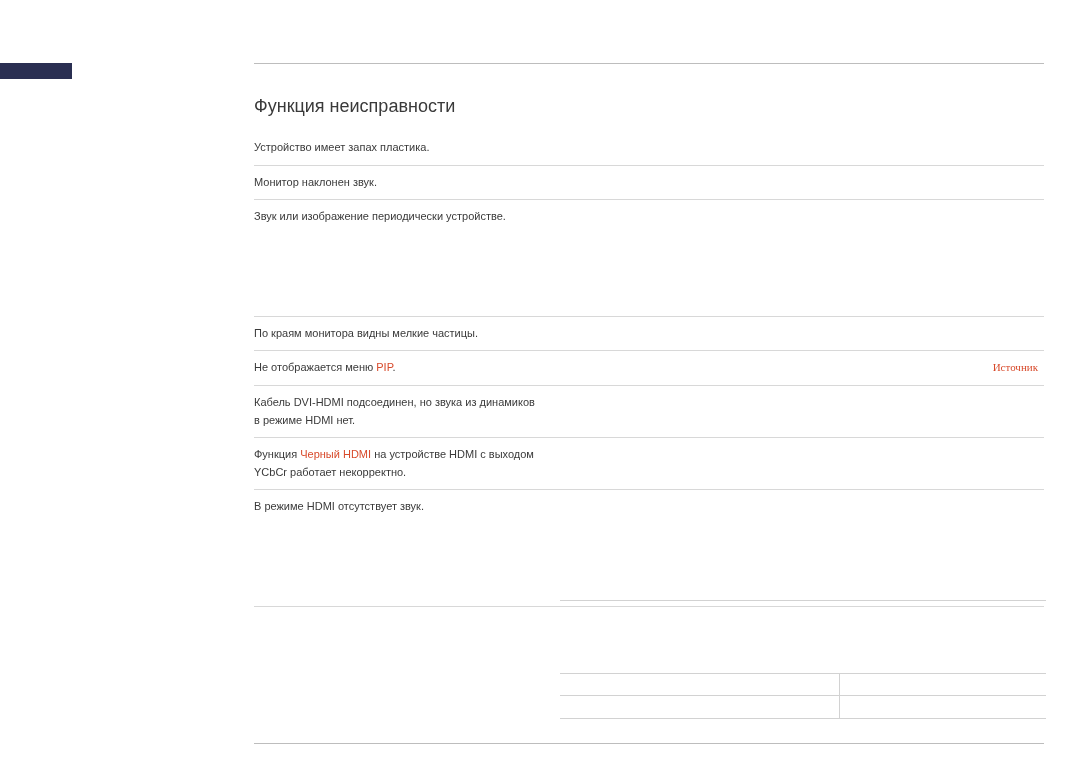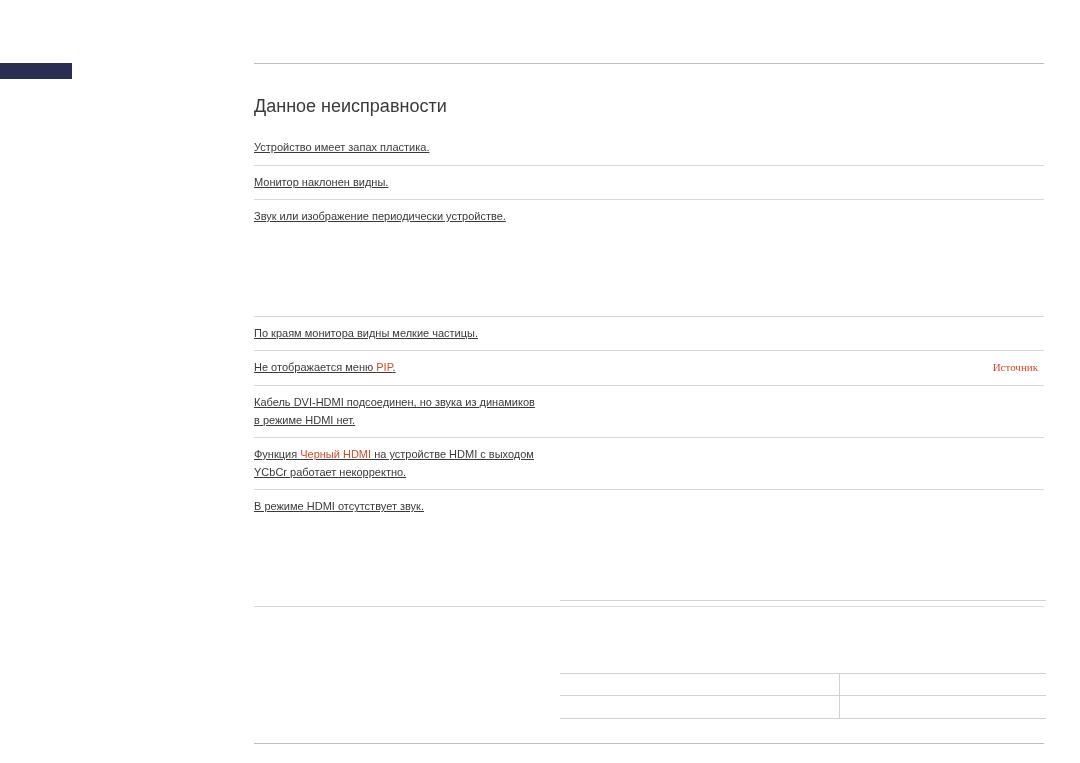--- a/index.html
+++ b/index.html
@@ -46,21 +46,21 @@
     width: 100%;
     border-collapse: collapse;
     font-size: 11px;
     line-height: 1.6;
   }
   table.faults td {
     vertical-align: top;
     padding: 8px 6px 8px 0;
     border-bottom: 1px solid #d8d8d8;
   }
-  table.faults td.problem { width: 300px; padding-right: 12px; text-decoration: underline;}
+  table.faults td.problem { width: 300px; padding-right: 12px;}
   table.faults td.solution { width: 490px; font-family: Liberation Serif, serif; }
   .highlight-red { color: #d84a2b; }
 
   .solutions-area {
     position: absolute;
     left: 560px;
     top: 600px;
     width: 486px;
   }
   .sol-hr { border: none; border-top: 1px solid #d2d2d2; margin: 0; width: 100%; }
@@ -79,30 +79,30 @@
 </style>
 </head>
 <body>
 
 <div class="page">
 
   <div class="sidebar-chip"></div>
 
   <div class="content">
     <hr class="hr-full">
-    <h2 class="section-title">Данное неисправности</h2>
+    <h2 class="section-title">Функция неисправности</h2>
 
     <table class="faults">
       <tbody id="faults-body">
           <tr>
             <td class="problem"><span>Устройство имеет запах пластика.</span></td>
             <td class="solution"></td>
           </tr>
           <tr>
-            <td class="problem"><span>Монитор наклонен видны.</span></td>
+            <td class="problem"><span>Монитор наклонен звук.</span></td>
             <td class="solution"></td>
           </tr>
           <tr>
             <td class="problem" style="padding-bottom: 90px;"><span>Звук или изображение периодически устройстве.</span></td>
             <td class="solution"></td>
           </tr>
           <tr>
             <td class="problem"><span>По краям монитора видны мелкие частицы.</span></td>
             <td class="solution"></td>
           </tr>

